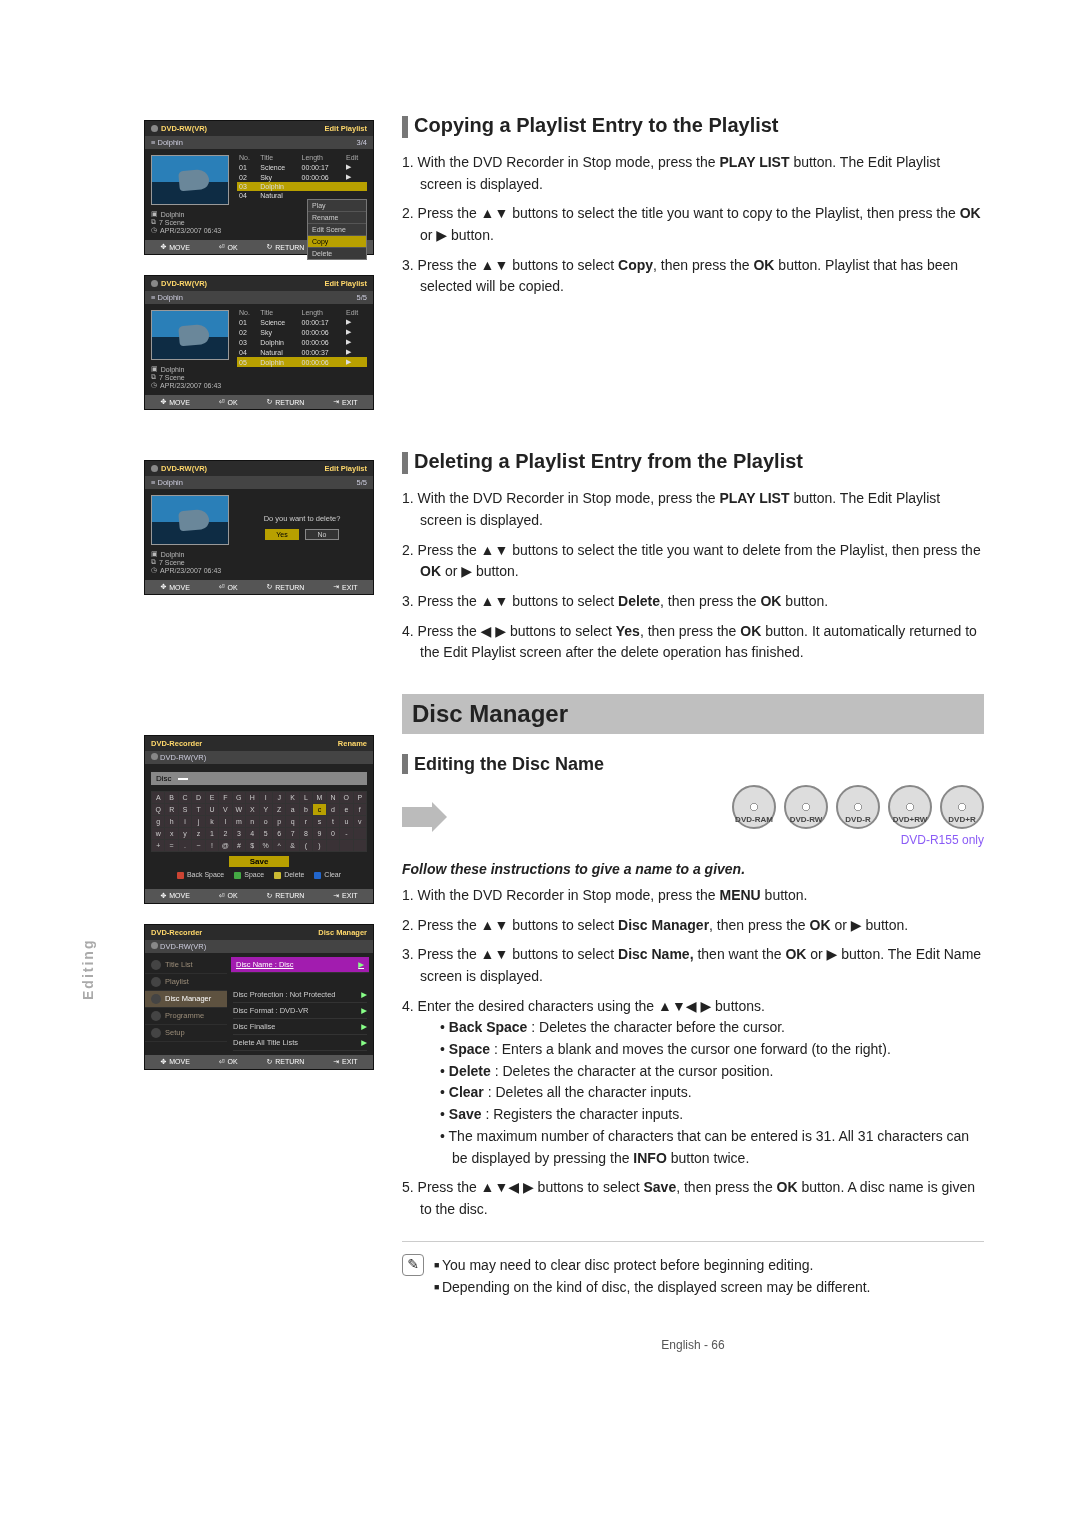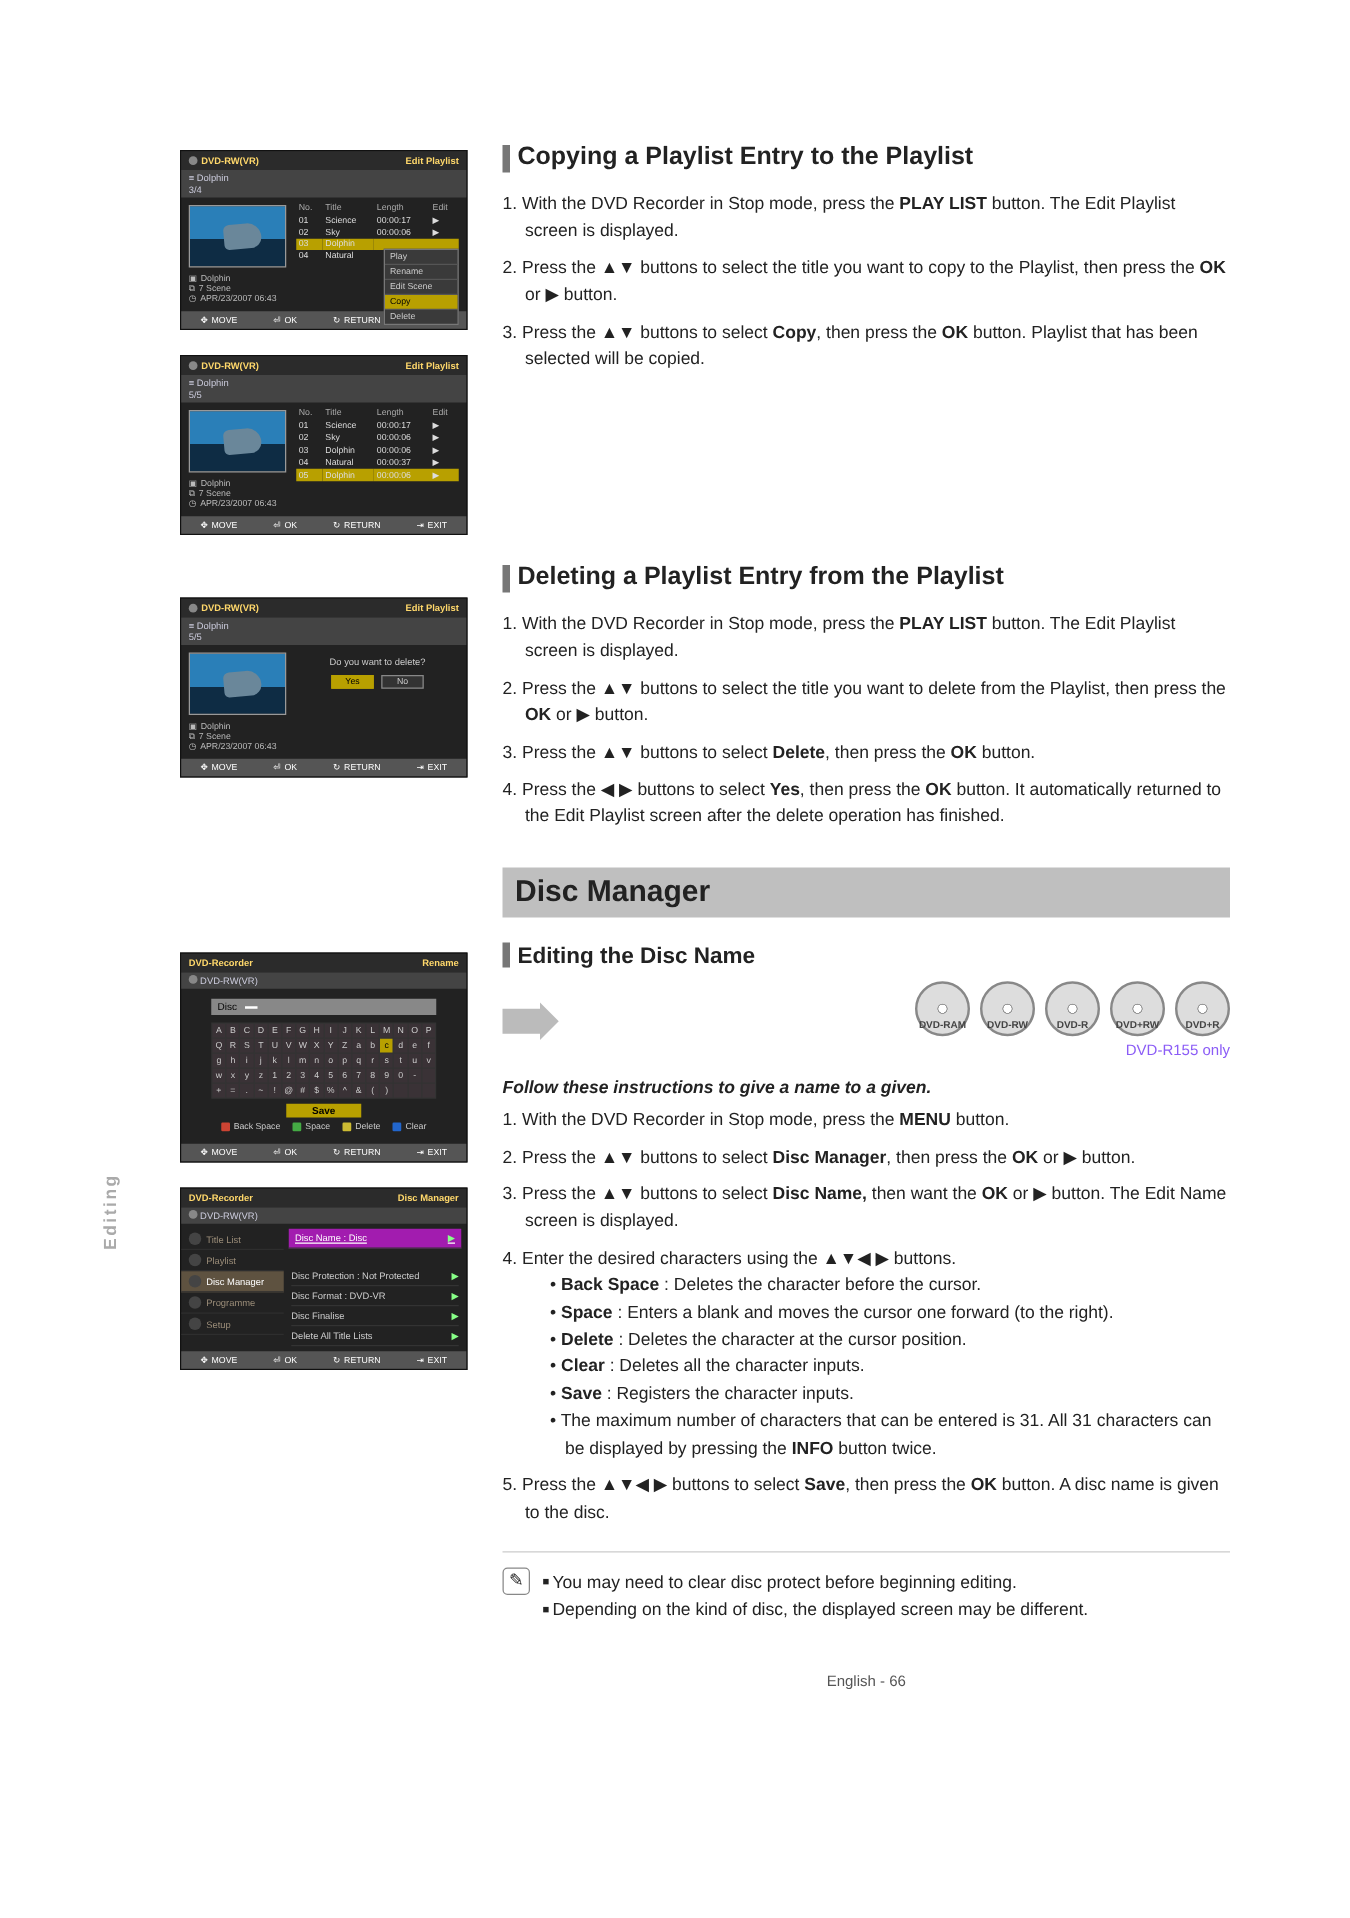--- a/index.html
+++ b/index.html
@@ -47,21 +47,21 @@
     align-items: center;
     font-weight: bold;
   }
   .shot .hdr .hdr-left {
     display: flex; align-items: center; gap: 3px;
   }
   .disc-dot {
     width: 7px; height: 7px; border-radius: 50%; background: #888; display: inline-block;
   }
   .shot .sub {
-    background: #444; padding: 2px 6px; display: flex; justify-content: space-between; color: #ccd; flex-direction: column;
+    background: #444; padding: 2px 6px; display: flex; justify-content: space-between; color: #ccd;
   }
   .shot-body { display: flex; }
   .preview-col {
     width: 90px;
     padding: 6px;
     display: flex; flex-direction: column; gap: 3px;
   }
   .thumb {
     width: 78px; height: 50px;
     background: linear-gradient(180deg,#2a7fb8 0 55%, #0e2c44 55% 100%);
@@ -89,31 +89,31 @@
     font-size:7px;
   }
   .ctx-menu div { padding:2px 4px; color:#ccc; border-bottom:1px solid #555; }
   .ctx-menu div.hl { background:#b8a000; color:#000; }
   .ctx-menu div:last-child { border-bottom:none; }
   .shot-footer {
     background:#555; display:flex; gap:10px; padding:3px 6px; font-size:7px; color:#fff; justify-content:space-around;
   }
   .shot-footer span { display:flex; align-items:center; gap:3px; }
   .confirm-box {
-    margin: 5px auto 10px; width: 100px; text-align:center;
+    margin: 21px auto 10px; width: 100px; text-align:center;
   }
   .confirm-box .q { color:#ccc; font-size:7.5px; margin-bottom:6px; }
   .confirm-box .btns { display:flex; gap:6px; justify-content:center; }
   .confirm-box .btns button {
     width:34px; font-size:7px; padding:1px 0; border:1px solid #888; background:#333; color:#ccc;
   }
   .confirm-box .btns button.active { background:#b8a000; color:#000; border-color:#b8a000; }
 
   .shot.rename .body {
-    padding: 8px 24px 6px;
+    padding: 8px 6px 6px;
   }
   .name-row {
     background:#888; color:#000; padding:2px 5px; font-size:8px; margin-bottom:6px;
     display:flex; gap:6px; align-items:center;
   }
   .name-row .cursor { border-bottom:2px solid #fff; width:10px; display:inline-block;}
   .key-grid {
     display:grid; grid-template-columns: repeat(16, 1fr); gap:1px;
     background:#333; padding:1px;
   }

